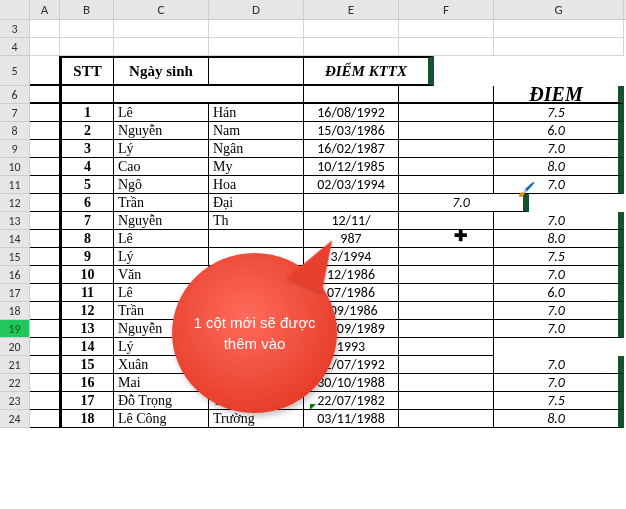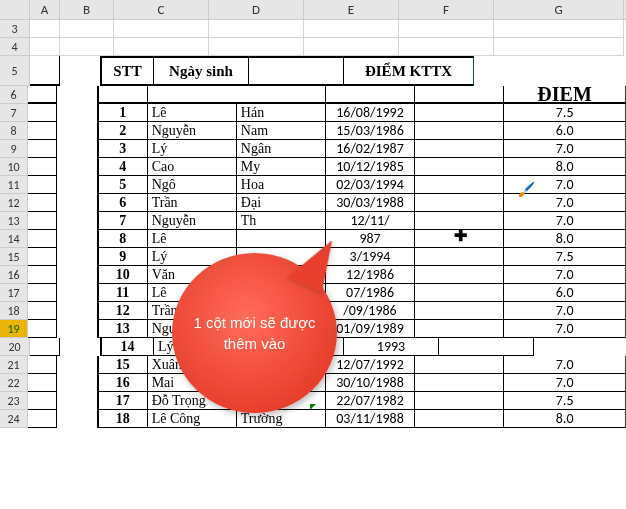--- a/index.html
+++ b/index.html
@@ -56,42 +56,42 @@
     font-size: 12px;
     color: #333;
     background: #e6e6e6;
     border-right: 1px solid #ccc;
     border-bottom: 1px solid #ccc;
     display: flex;
     align-items: center;
     justify-content: center;
   }
   .row-header.selected {
-    background: #eab308;
+    background: #22c55e;
     color: #006400;
   }
   .cell {
     border-right: 1px solid #d4d4d4;
     border-bottom: 1px solid #d4d4d4;
     display: flex;
     align-items: center;
     padding: 0 4px;
     font-size: 14px;
     overflow: hidden;
     white-space: nowrap;
   }
   
   .row.r5 .cell.col-B,
   .row.r5 .cell.col-C,
   .row.r5 .cell.col-D,
   .row.r5 .cell.col-E,
   .row.r5 .cell.col-F,
   .row.r5 .cell.col-G { border-top: 2px solid #000; }
-  .row.data .cell.col-B { border-left: 2px solid #000; margin-left: 40px; }
-  .row.data .cell.col-G { border-right: 1px solid #14532d; }
+  .row.data .cell.col-B { border-left: 2px solid #000; }
+  .row.data .cell.col-G { border-right: 6px solid #14532d; font-style: italic; }
   .row.data .cell { border-right: 1px solid #000; border-bottom: 1px solid #000; }
   .row.r5 .cell, .row.r6 .cell { border-bottom: 2px solid #000; border-right: 1px solid #000; }
   .row.r5 .cell { font-weight: bold; justify-content: center; text-align:center; font-family: "Times New Roman", serif; font-size: 15px; }
   .row.r6 .cell { font-weight: bold; justify-content: center; font-family: "Times New Roman", serif; font-size: 20px; }
   .stt { font-weight: bold; justify-content: center; font-family: "Times New Roman", serif; }
   .date { justify-content: center; }
   .score { justify-content: center; }
   .name { font-family: "Times New Roman", serif; text-align: center; }
   
   .merged-CD { width: 190px; }
@@ -262,21 +262,20 @@
         <div class="cell col-E date">02/03/1994</div>
         <div class="cell col-F"></div>
         <div class="cell col-G score">7.0</div>
       </div>
       <div class="row data">
         <div class="row-header">12</div>
         <div class="cell col-A"></div>
         <div class="cell col-B stt">6</div>
         <div class="cell col-C name">Trần</div>
         <div class="cell col-D name">Đại</div>
-        <div class="cell col-E date">30/03/1988</div>
         <div class="cell col-F"></div>
         <div class="cell col-G score">7.0</div>
       </div>
       <div class="row data">
         <div class="row-header">13</div>
         <div class="cell col-A"></div>
         <div class="cell col-B stt">7</div>
         <div class="cell col-C name">Nguyễn</div>
         <div class="cell col-D name">Th</div>
         <div class="cell col-E date">12/11/</div>

